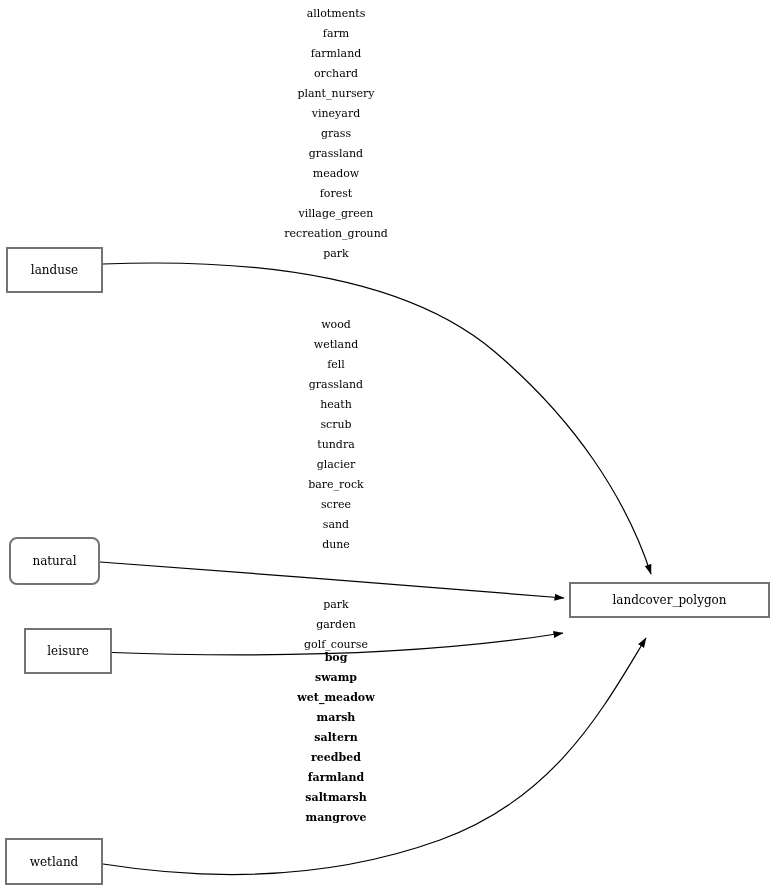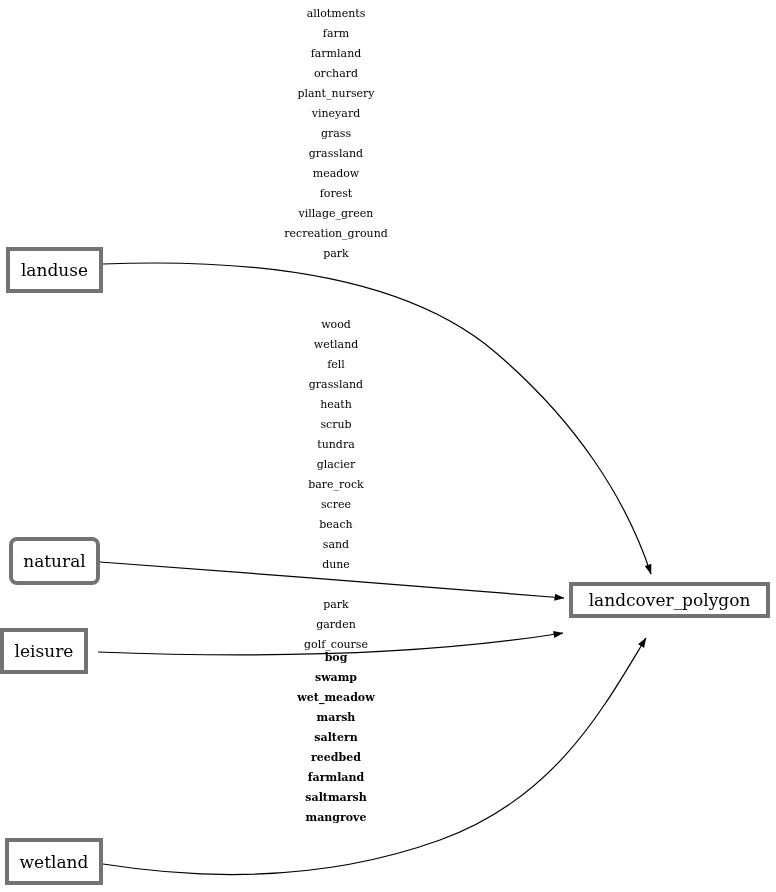--- a/index.html
+++ b/index.html
@@ -14,31 +14,31 @@
   }
   svg.edges {
     position: absolute;
     left: 0; top: 0;
     width: 776px; height: 892px;
     pointer-events: none;
   }
   .node {
     position: absolute;
     box-sizing: border-box;
-    border: 4px solid #737373;
+    border: 2px solid #737373;
     background: #ffffff;
     display: flex;
     align-items: center;
     justify-content: center;
-    font-size: 17px;
+    font-size: 12px;
     white-space: nowrap;
   }
   .node-landuse  { left: 6px;   top: 247px; width: 97px;  height: 46px; }
   .node-natural  { left: 9px;   top: 537px; width: 91px;  height: 48px; border-radius: 8px; }
-  .node-leisure  { left: 0;  top: 628px; width: 88px;  height: 46px; }
+  .node-leisure  { left: 24px;  top: 628px; width: 88px;  height: 46px; }
   .node-wetland  { left: 5px;   top: 838px; width: 98px;  height: 47px; }
   .node-target   { left: 569px; top: 582px; width: 201px; height: 36px; }
   .edge-label {
     position: absolute;
     left: 86px;
     width: 500px;
     text-align: center;
     font-size: 11px;
     line-height: 20px;
     white-space: nowrap;
@@ -85,21 +85,20 @@
     <div>wood</div>
     <div>wetland</div>
     <div>fell</div>
     <div>grassland</div>
     <div>heath</div>
     <div>scrub</div>
     <div>tundra</div>
     <div>glacier</div>
     <div>bare_rock</div>
     <div>scree</div>
-    <div>beach</div>
     <div>sand</div>
     <div>dune</div>
   </div>
 
   <div class="edge-label label-leisure">
     <div>park</div>
     <div>garden</div>
     <div>golf_course</div>
   </div>
 

